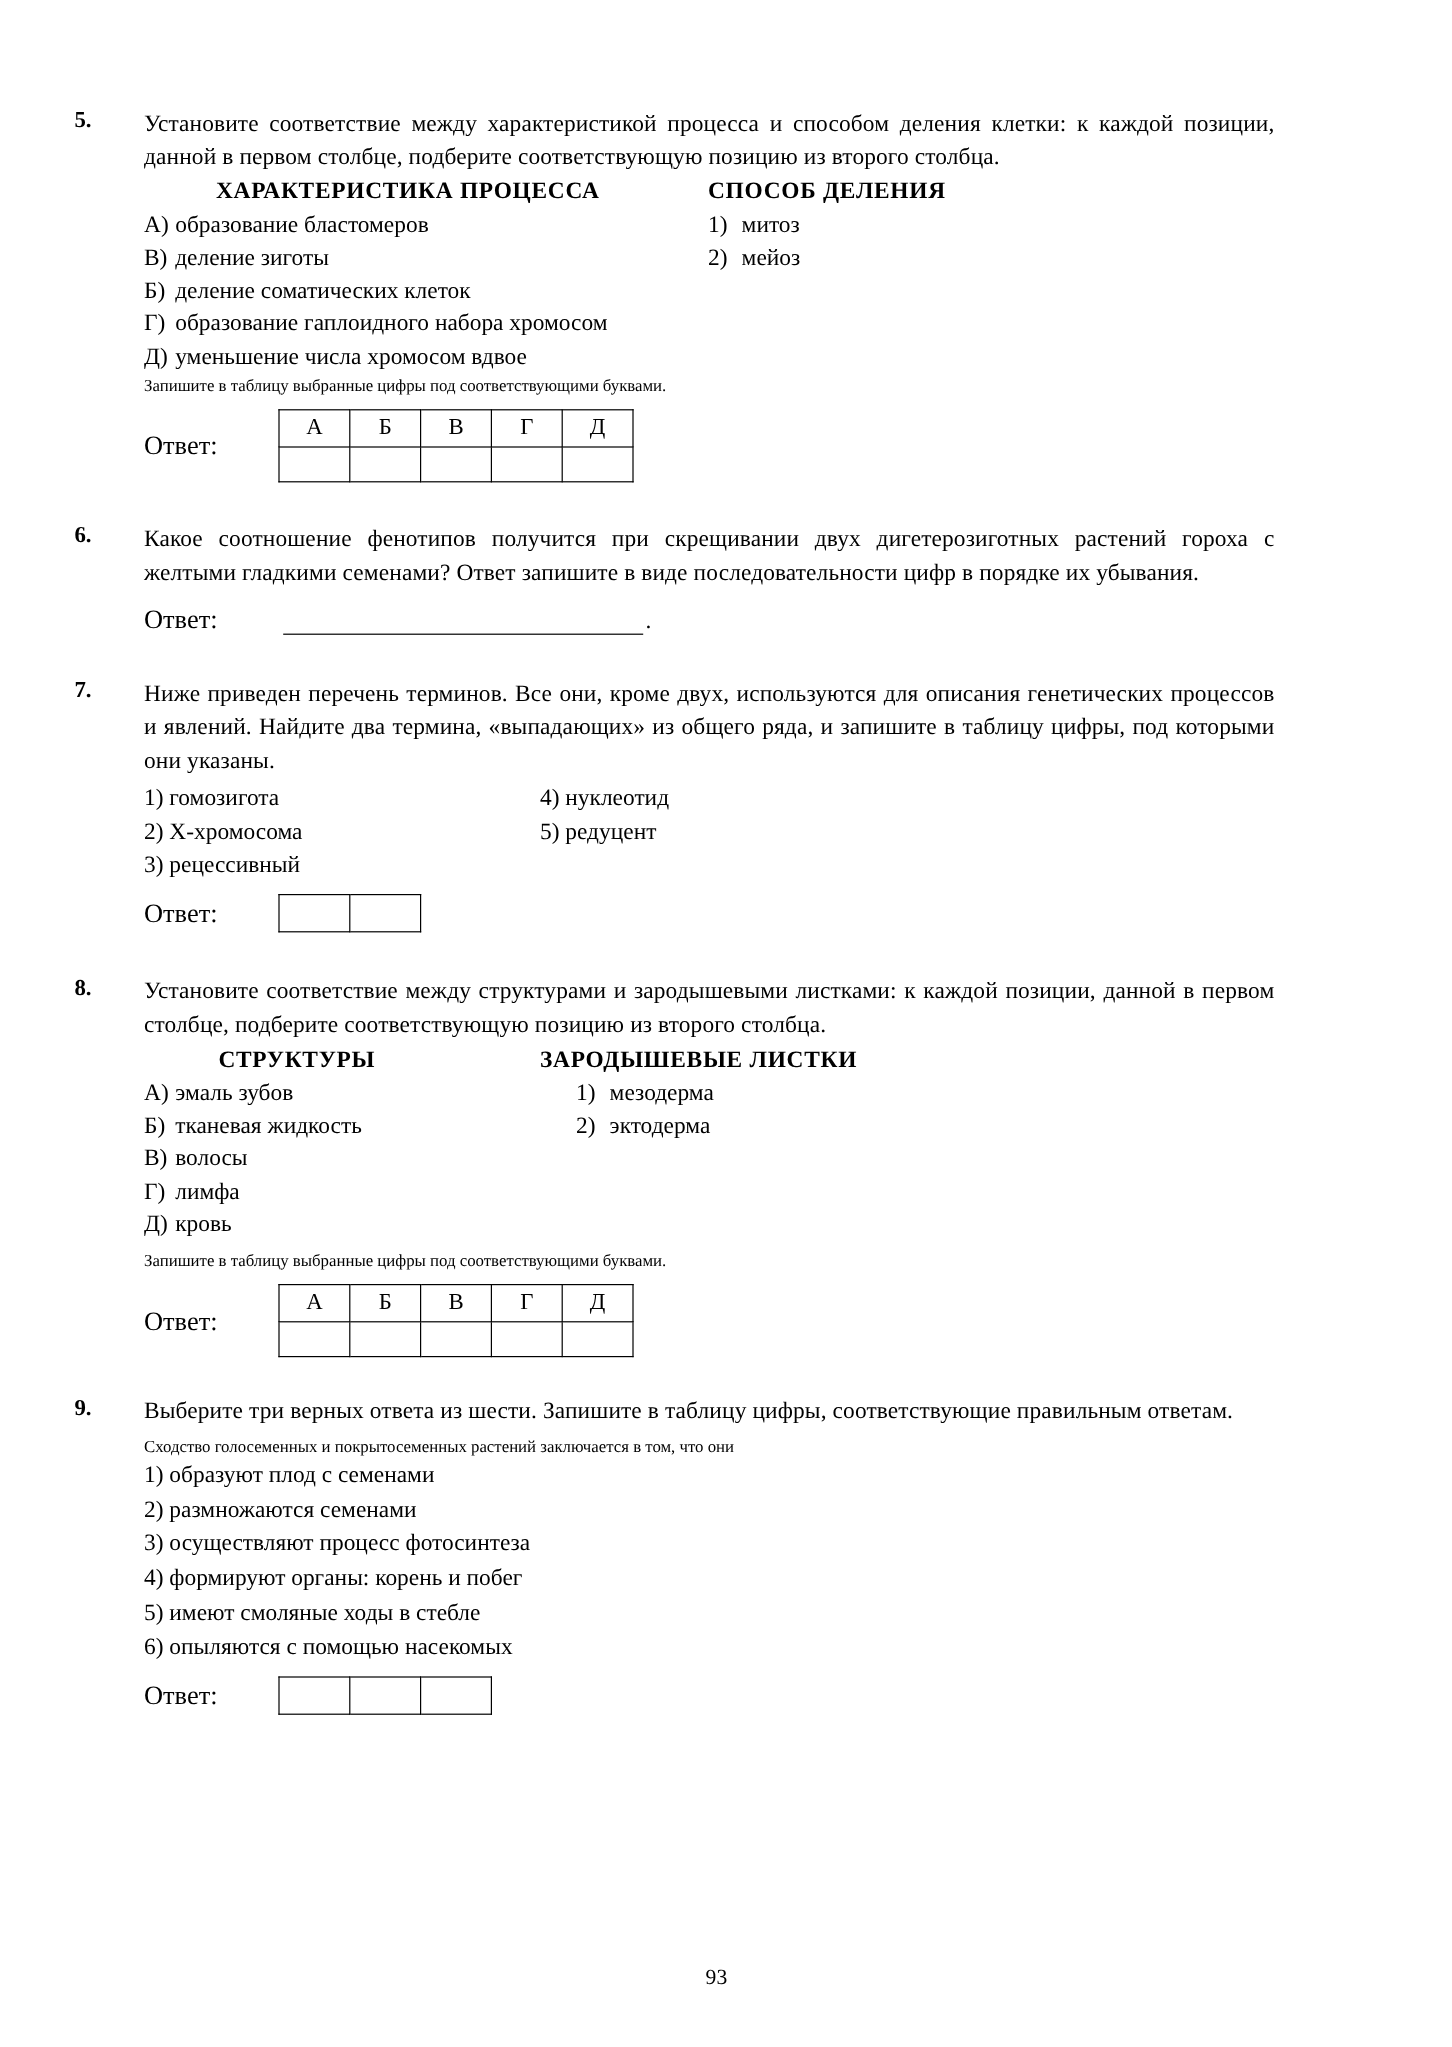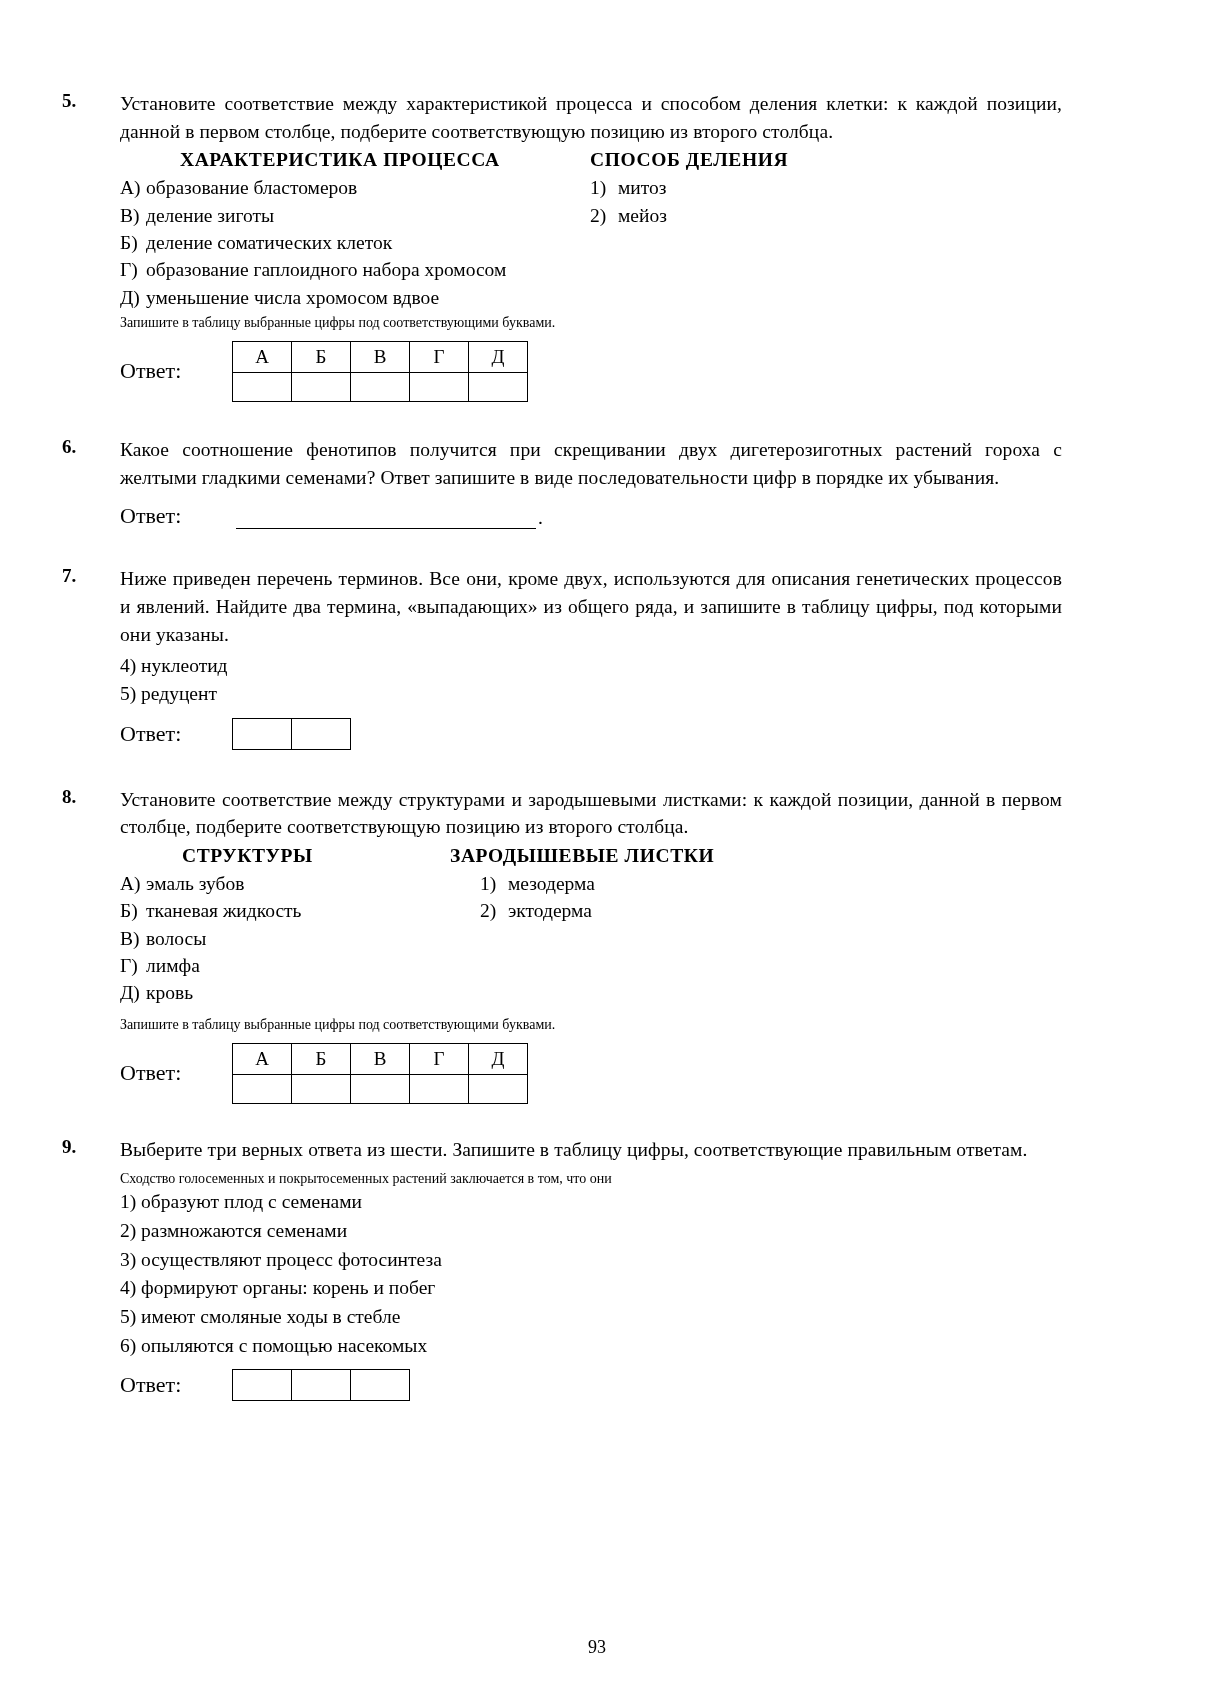--- a/index.html
+++ b/index.html
@@ -217,20 +217,25 @@
           <span class="dot">.</span>
         </div>
       </div>
     </div>
 
     <div class="task" style="margin-top:36px;">
       <div class="task-num">7.</div>
       <div class="task-body">
         <div class="stem">Ниже приведен перечень терминов. Все они, кроме двух, используются для описания генетических процессов и явлений. Найдите два термина, «выпадающих» из общего ряда, и запишите в таблицу цифры, под которыми они указаны.</div>
         <div class="two-col-list">
+          <div class="c1">
+            <div class="list-line">1) гомозигота</div>
+            <div class="list-line">2) Х-хромосома</div>
+            <div class="list-line">3) рецессивный</div>
+          </div>
           <div class="c2">
             <div class="list-line">4) нуклеотид</div>
             <div class="list-line">5) редуцент</div>
           </div>
         </div>
         <div class="answer-row">
           <div class="answer-label">Ответ:</div>
           <table class="ans-table blank-table">
             <tbody>
                 <tr>

